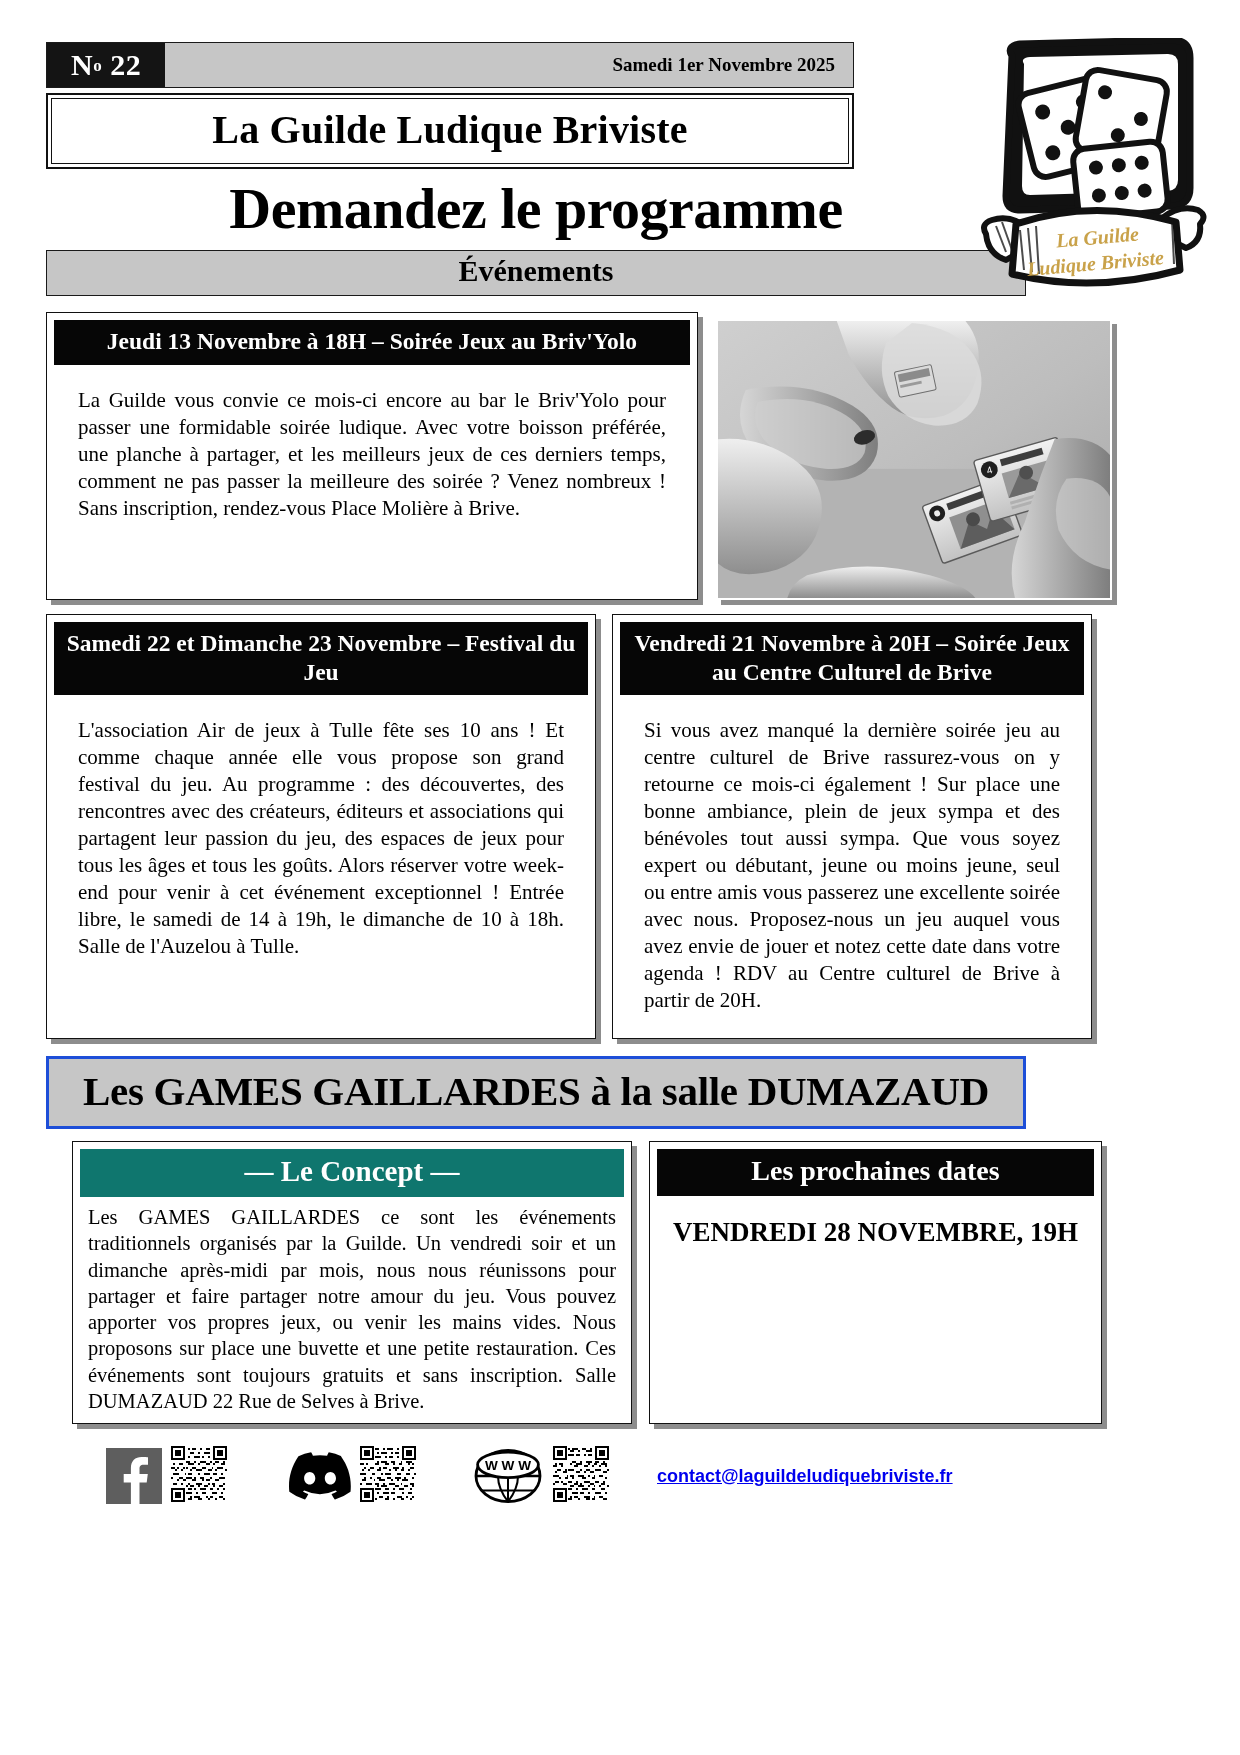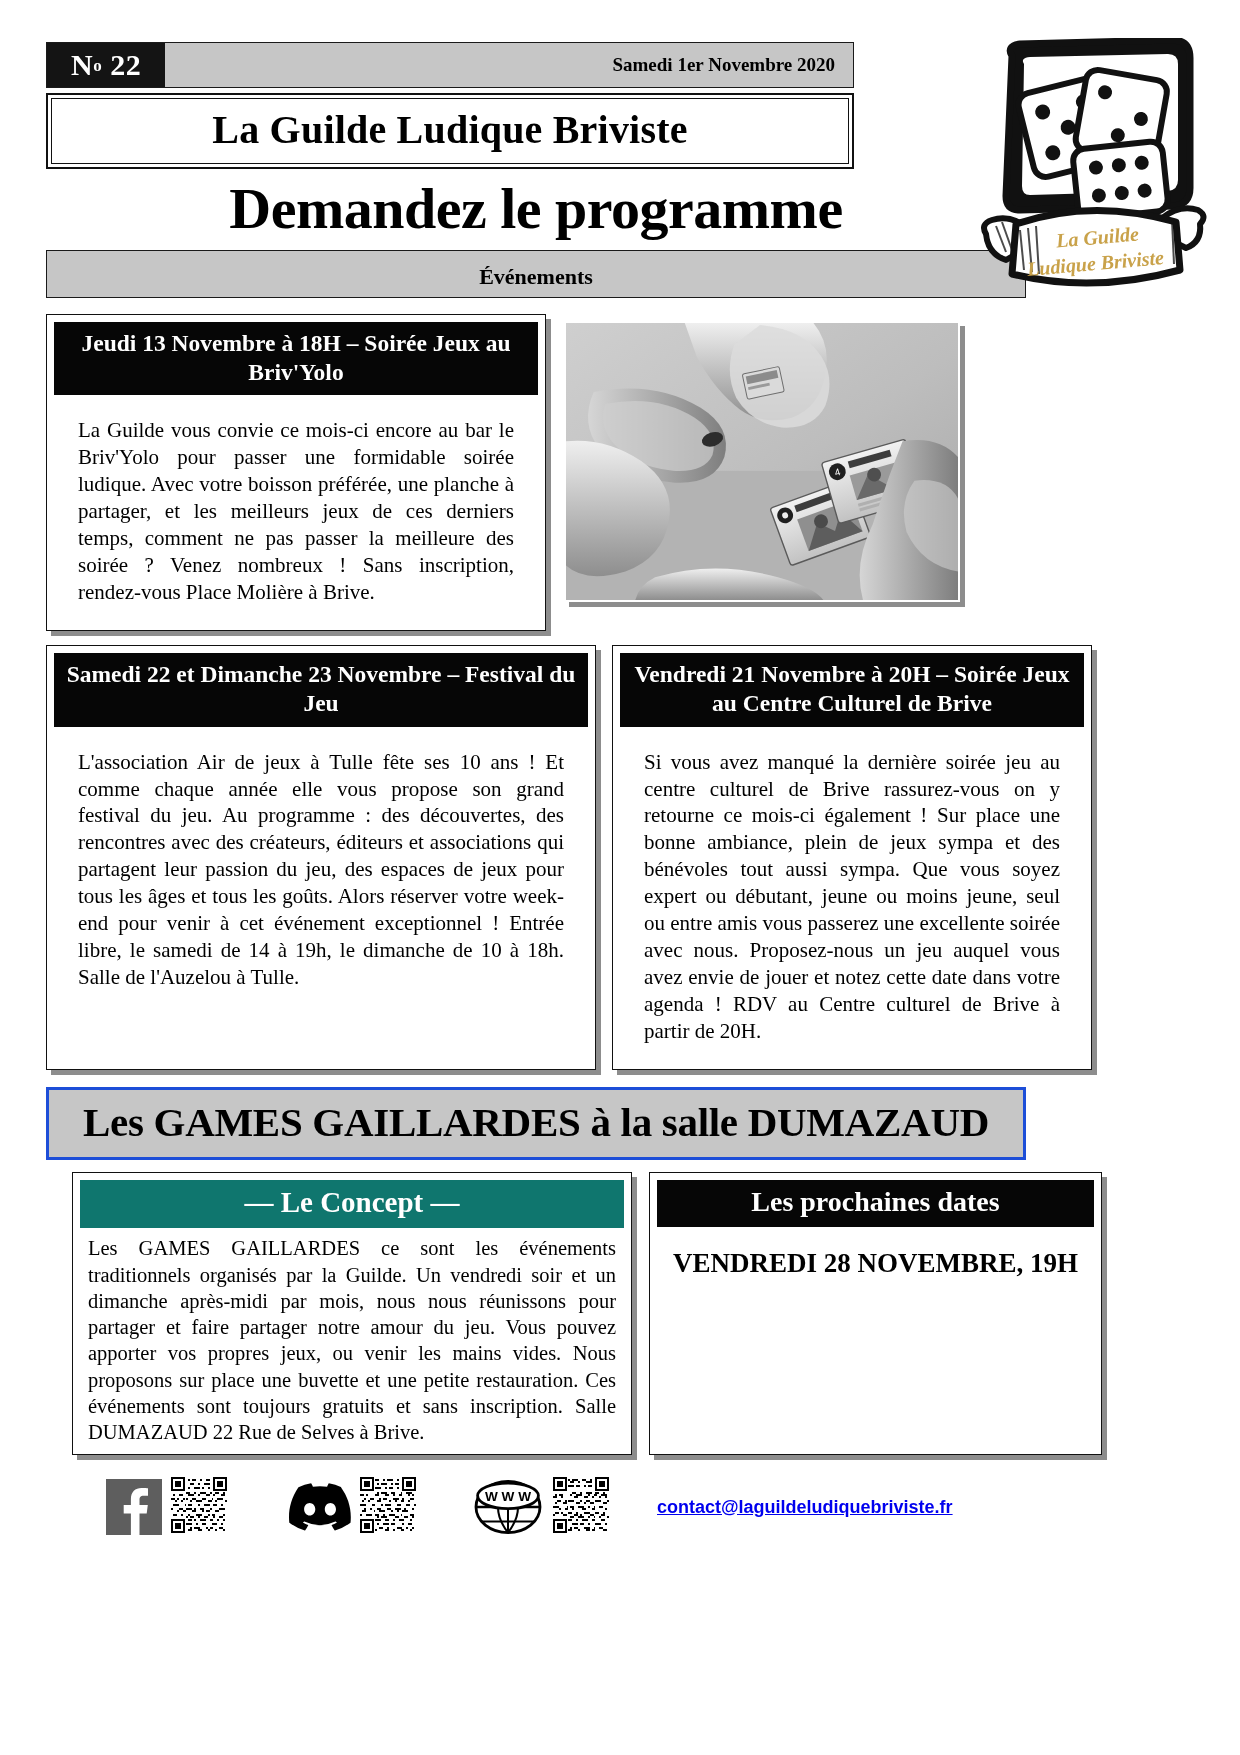--- a/index.html
+++ b/index.html
@@ -80,23 +80,23 @@
     text-align: center;
     padding: 6px 0 4px;
     letter-spacing: -.5px;
   }
 
   .section-band {
     width: 980px;
     background: #c6c6c6;
     border: 1px solid #1a1a1a;
     text-align: center;
-    font-size: 22px;
-    font-weight: bold;
-    padding: 13px 0 7px;
+    font-size: 30px;
+    font-weight: bold;
+    padding: 3px 0 7px;
     margin-top: 4px;
   }
 
   
   .logo {
     position: absolute;
     top: 38px;
     right: 30px;
     width: 234px;
     height: 270px;
@@ -129,21 +129,21 @@
 
   .art-body {
     font-size: 21px;
     line-height: 1.285;
     text-align: justify;
     padding: 7px 9px 0 9px;
     hyphens: auto;
   }
   .art-body p { margin: 15px; }
 
-  .col-left  { width: 500px; }
+  .col-left  { width: 652px; }
 
   .photo-wrap {
     width: 396px;
     padding-top: 7px;
   }
   .photo {
     width: 396px;
     height: 281px;
     border: 2px solid #fff;
     box-shadow: 5px 5px 0 0 #8d8d8d;
@@ -292,21 +292,21 @@
       <text x="120" y="232" font-family="'Liberation Serif',serif" font-size="20" font-style="italic" font-weight="bold" fill="#c9a24a" text-anchor="middle" transform="rotate(-5 120 232)">Ludique Briviste</text>
     </svg>
   </div>
 
   <div class="masthead">
 
     <div class="top-strip">
       <div class="issue-badge">
         <span>N</span><sup>o</sup>&nbsp;<span>22</span>
       </div>
-      <div class="top-date">Samedi 1er Novembre 2020</div>
+      <div class="top-date">Samedi 1er Novembre 2025</div>
     </div>
 
     <div class="title-box">
       <div class="title-box-inner">
         <div class="guild-title">La Guilde Ludique Briviste</div>
       </div>
     </div>
 
     <div class="program-title">Demandez le programme</div>
 

